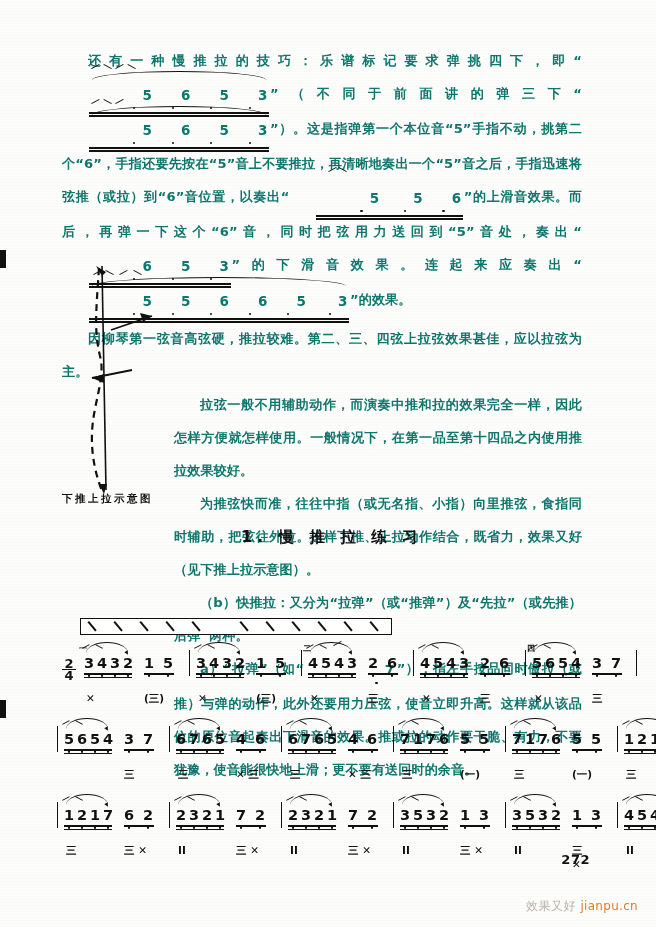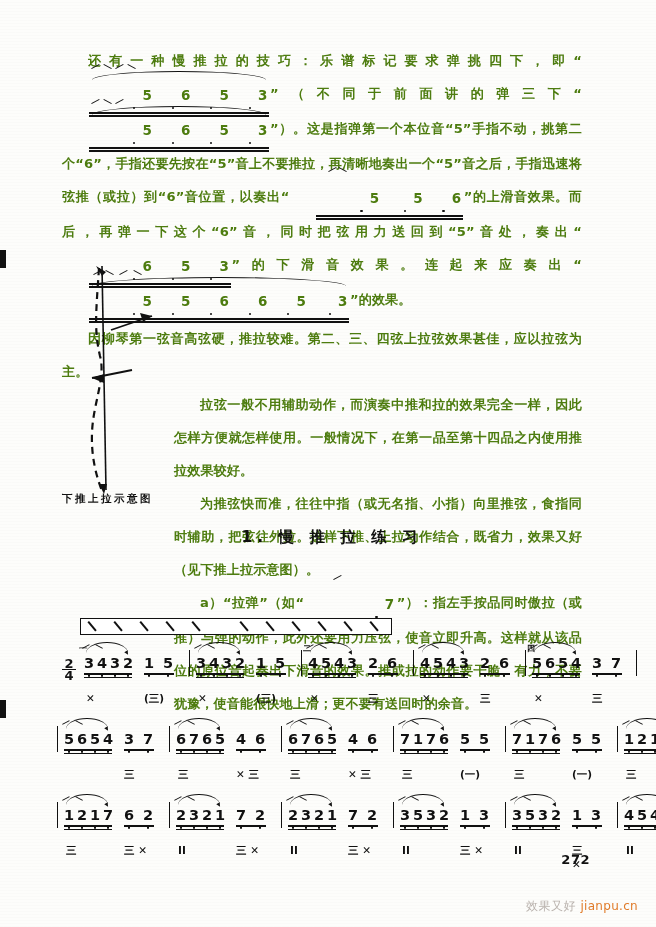--- a/index.html
+++ b/index.html
@@ -33,21 +33,21 @@
     top: 44px;
     width: 520px;
   }
   
   .para {
     font-family: "DejaVu Sans", "Liberation Sans", sans-serif;
     font-size: 13.1px;
     line-height: 33px;
     letter-spacing: 0.1px;
     text-align: justify;
-    color: #4d7c0f;
+    color: #0f766e;
     font-weight: 600;
   }
   .indent2 { text-indent: 26px; }
   .indentbig { padding-left: 112px; }
 
   
   .jp {
     display: inline-block;
     position: relative;
     vertical-align: -2px;
@@ -354,20 +354,21 @@
           <span class="beam1"></span><span class="beam2"></span>
         </span></span><span>”的效果。</span>
     </div>
 
     <div class="para indent2" style="margin-top:4px;">因柳琴第一弦音高弦硬，推拉较难。第二、三、四弦上拉弦效果甚佳，应以拉弦为主。</div>
 
     <div class="para" style="text-indent:26px;padding-left:112px;">拉弦一般不用辅助动作，而演奏中推和拉的效果完全一样，因此怎样方便就怎样使用。一般情况下，在第一品至第十四品之内使用推拉效果较好。</div>
 
     <div class="para indentbig" style="text-indent:26px;">为推弦快而准，往往中指（或无名指、小指）向里推弦，食指同时辅助，把弦往外拉。这样下推、上拉动作结合，既省力，效果又好（见下推上拉示意图）。</div>
 
+    <div class="para" style="text-indent:26px;padding-left:112px;">（b）快推拉：又分为“拉弹”（或“推弹”）及“先拉”（或先推）后弹”两种。</div>
 
     <div class="para" style="text-indent:26px;padding-left:112px;">
       <span>a）“拉弹”（如“</span><span class="jp"><span class="grp" style="position:relative;display:inline-block;">
           <span class="ticks" style="top:-15px;">
               <i class="l" style="left:2px;"></i>
             </span>
           <span class="n lo">7</span>
         </span></span><span>”）：指左手按品同时傲拉（或推）与弹的动作，此外还要用力压弦，使音立即升高。这样就从该品位的原位音起奏出下滑音的效果。推或拉的动作要干脆、有力，不要犹豫，使音能很快地上滑；更不要有送回时的余音。</span>
     </div>
 

